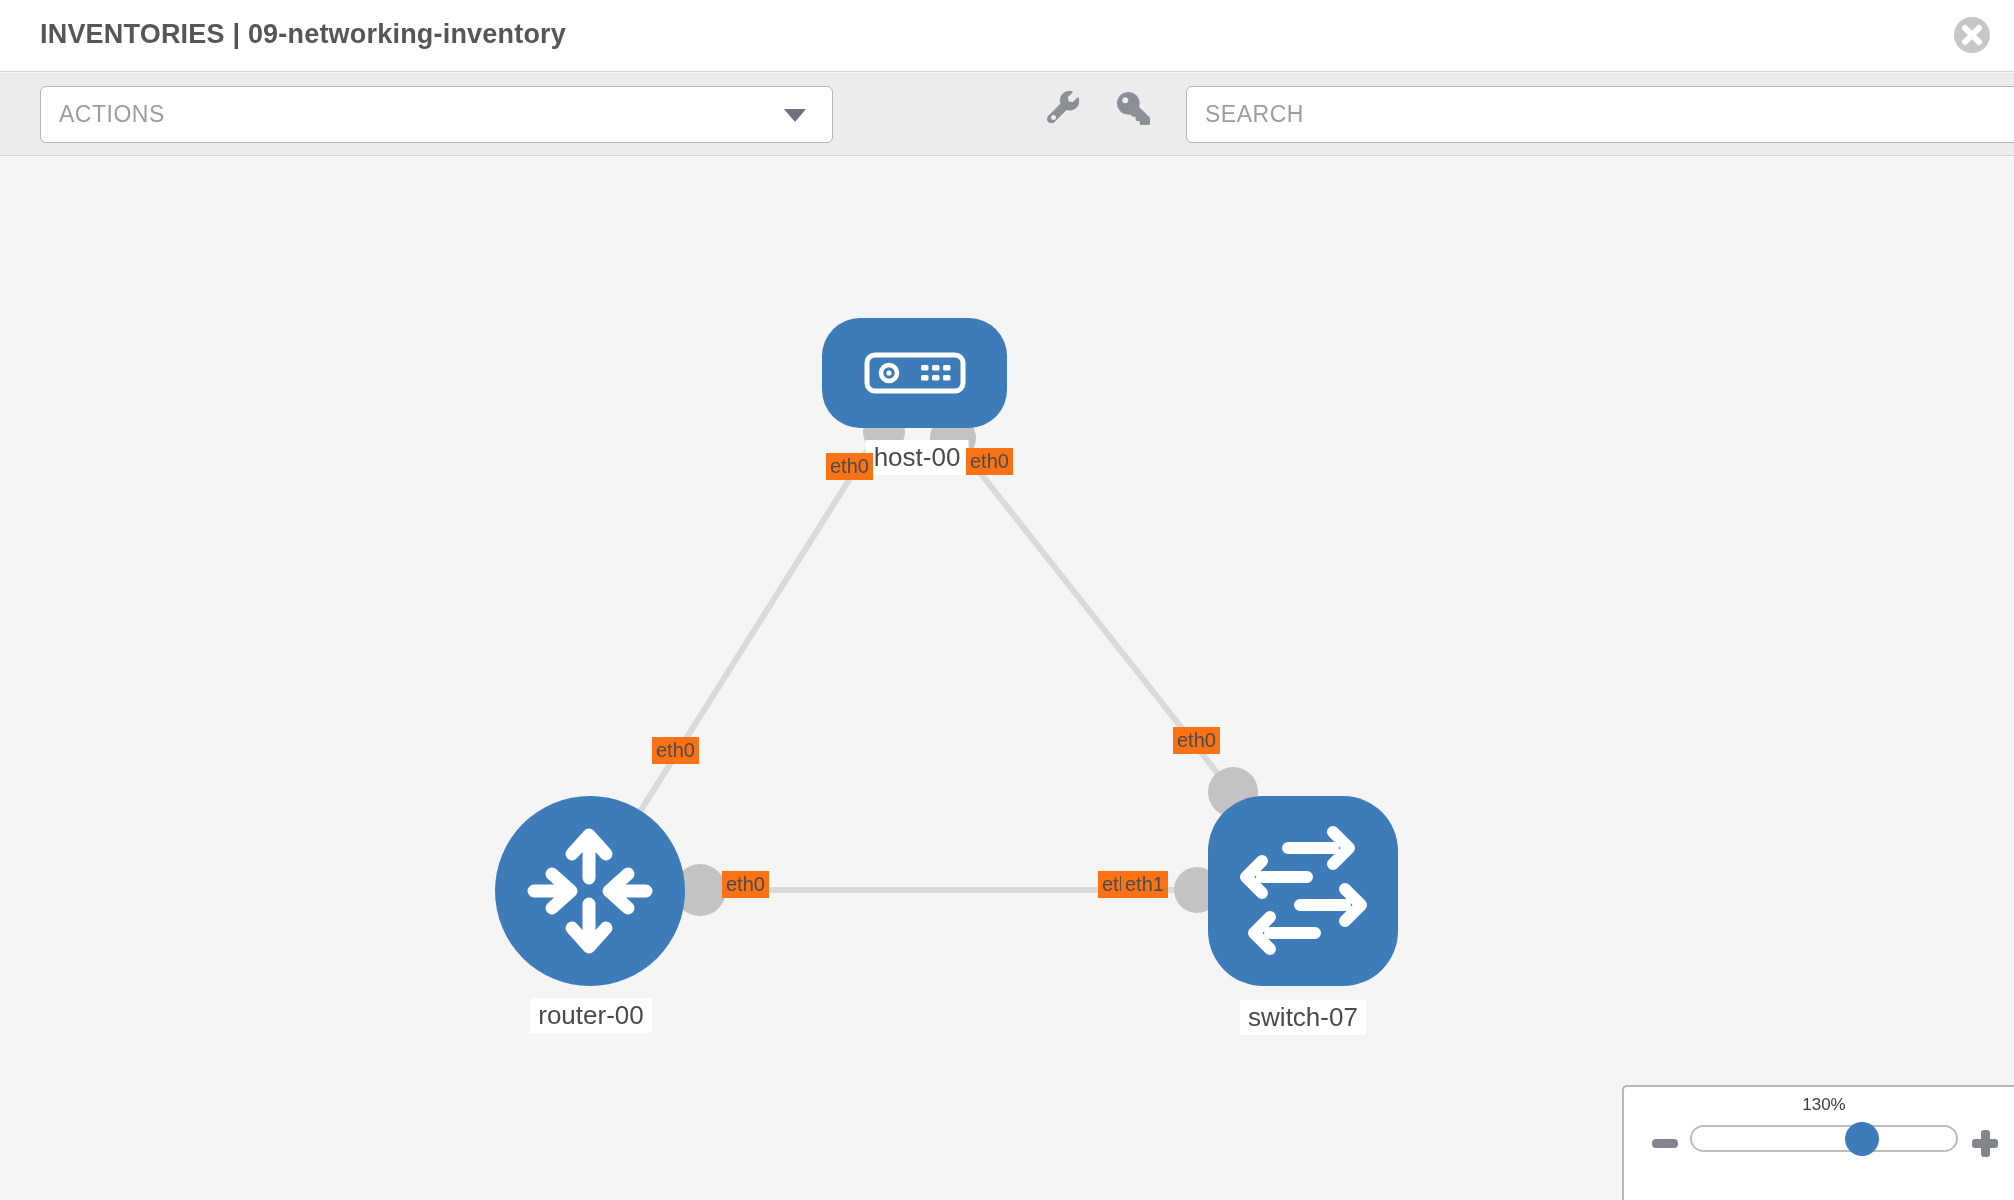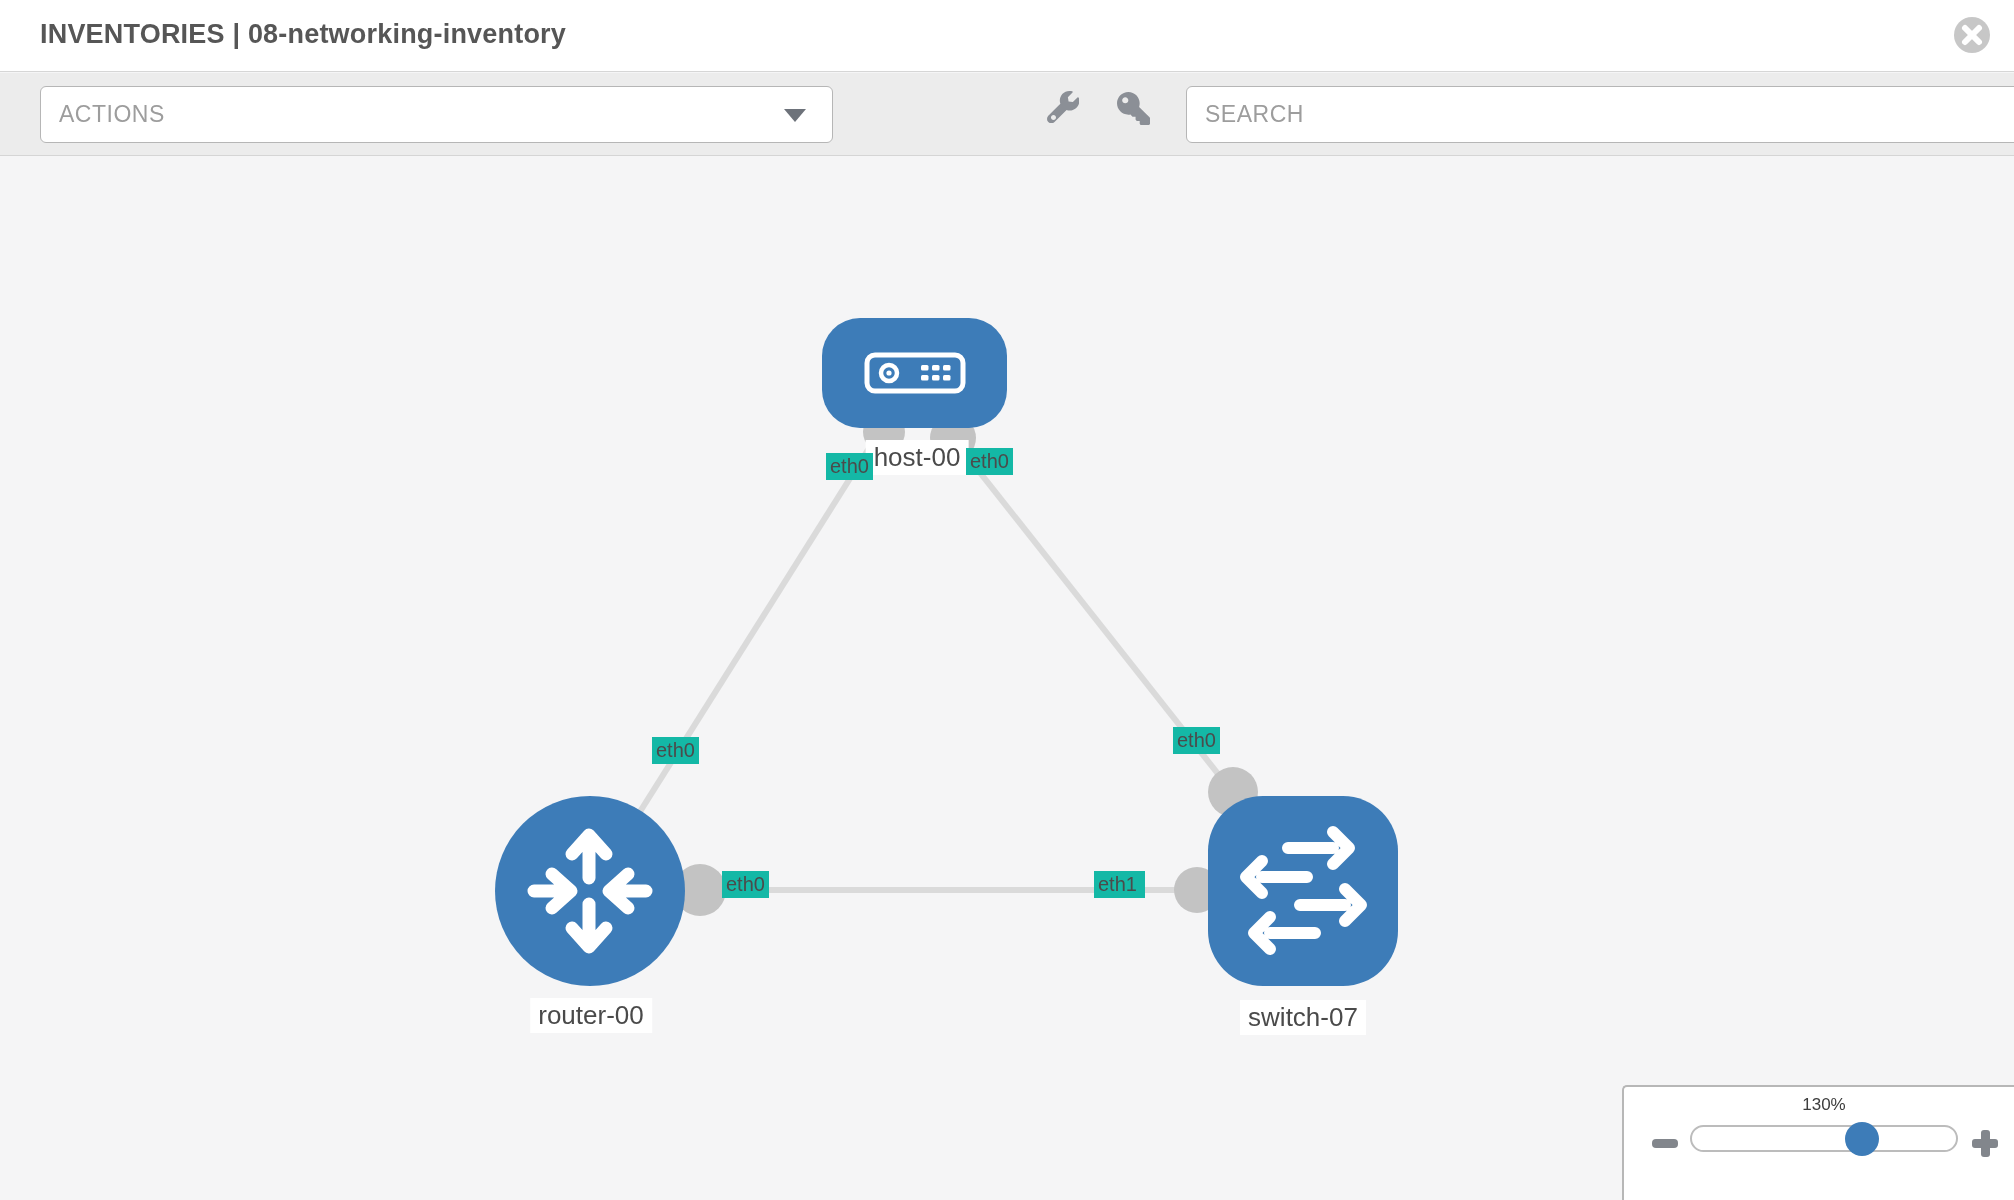--- a/index.html
+++ b/index.html
@@ -25,21 +25,21 @@
     border-top:13px solid #6d727a; }
   .dd-actions { left:40px; width:793px;padding-left:36px; }
   .dd-search  { left:1186px; width:916px; }
   .tool-icon { position:absolute; cursor:pointer; }
 
   
   .canvas { position:absolute; left:0; top:157px; width:2014px; height:1043px;
     background:#f5f5f6; z-index:1; }
   .graph-svg { position:absolute; left:0; top:0; }
 
-  .iflabel { position:absolute; background:#14b8a6; color:#4b4b4b; font-size:20px;
+  .iflabel { position:absolute; background:#f97316; color:#4b4b4b; font-size:20px;
     line-height:1.25; padding:1px 4px; z-index:5; white-space:nowrap; }
   .nodelabel { position:absolute; background:#ffffff; color:#4a4a4a; font-size:26px;
     line-height:1.2; padding:2px 8px; z-index:5; transform:translateX(-50%); white-space:nowrap; }
   .z2 { z-index:6; }
 
   
   .zoom-panel { position:absolute; left:1622px; top:928px; width:392px; height:115px;
     background:#ffffff; border:2px solid #b7b7b7; border-right:none; border-bottom:none;
     border-top-left-radius:5px; z-index:10; }
   .zoom-level { position:absolute; left:66px; top:8px; width:268px; text-align:center;
@@ -54,21 +54,21 @@
   .zoom-plus { position:absolute; left:340px; top:38px; width:42px; height:36px; cursor:pointer; }
   .plus-h { position:absolute; left:8px; top:14px; width:26px; height:9px;
     background:#82868c; border-radius:3px; }
   .plus-v { position:absolute; left:16.5px; top:5px; width:9px; height:27px;
     background:#82868c; border-radius:3px; }
 </style>
 </head>
 <body>
 
 <div class="header">
-  <div class="page-title">INVENTORIES | 08-networking-inventory</div>
+  <div class="page-title">INVENTORIES | 09-networking-inventory</div>
   <div class="close-btn">
     <svg width="38" height="38" viewBox="0 0 38 38">
       <circle cx="19" cy="19" r="18" fill="#c7c7c7"></circle>
       <line x1="12" y1="12" x2="26" y2="26" stroke="#ffffff" stroke-width="6" stroke-linecap="round"></line>
       <line x1="26" y1="12" x2="12" y2="26" stroke="#ffffff" stroke-width="6" stroke-linecap="round"></line>
     </svg>
   </div>
 </div>
 
 <div class="toolbar">
@@ -146,21 +146,21 @@
   <div class="nodelabel" style="left:917px; top:283px;">host-00</div>
   <div class="nodelabel" style="left:591px; top:841px;">router-00</div>
   <div class="nodelabel" style="left:1303px; top:843px;">switch-07</div>
 
   <div class="iflabel" style="left:826px;  top:296px;">eth0</div>
   <div class="iflabel" style="left:966px;  top:291px;">eth0</div>
   <div class="iflabel" style="left:652px;  top:580px;">eth0</div>
   <div class="iflabel" style="left:1173px; top:570px;">eth0</div>
   <div class="iflabel" style="left:722px;  top:714px;">eth0</div>
   <div class="iflabel" style="left:1098px; top:714px;">eth0</div>
-  <div class="iflabel z2" style="left:1094px; top:714px;">eth1</div>
+  <div class="iflabel z2" style="left:1121px; top:714px;">eth1</div>
 
   <div class="zoom-panel">
     <div class="zoom-level">130%</div>
     <div class="zoom-minus">
       <div class="minus-shape"></div>
     </div>
     <div class="zoom-track"></div>
     <div class="zoom-handle"></div>
     <div class="zoom-plus">
       <div class="plus-h"></div>

